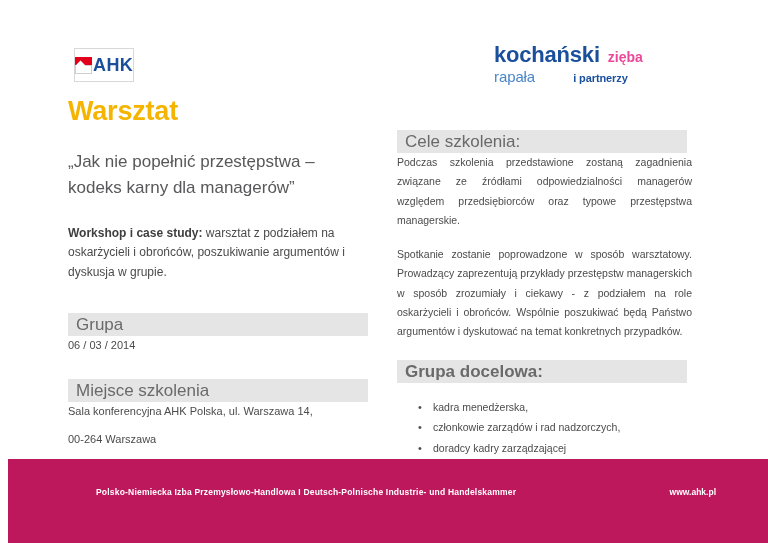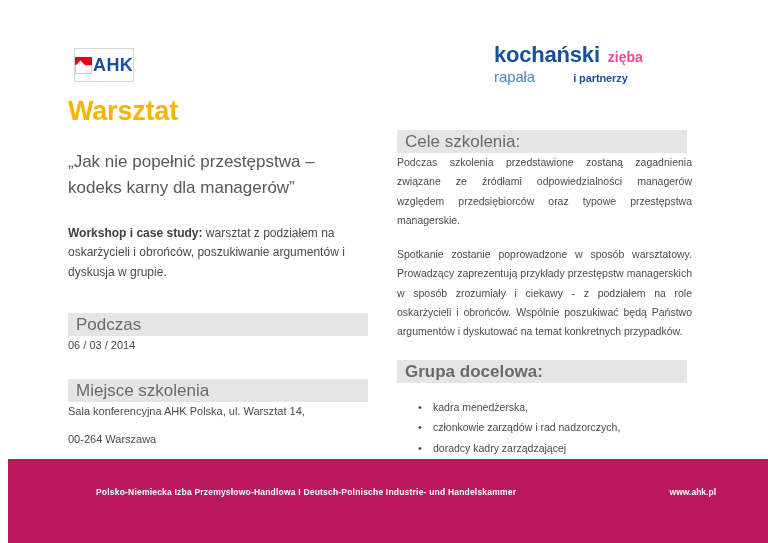--- a/index.html
+++ b/index.html
@@ -243,25 +243,25 @@
   </div>
 
   <div class="col-left">
     <div class="warsztat">Warsztat</div>
     <div class="doc-title">„Jak nie popełnić przestępstwa – kodeks karny dla managerów”</div>
 
     <p class="workshop-p">
       <b>Workshop i case study:</b><span> warsztat z podziałem na oskarżycieli i obrońców, poszukiwanie argumentów i dyskusja w grupie.</span>
     </p>
 
-    <div class="bar bar-left">Podczas</div>
+    <div class="bar bar-left">Grupa</div>
     <p class="field-text">06 / 03 / 2014</p>
 
     <div class="bar bar-left">Miejsce szkolenia</div>
-    <p class="field-text tight">Sala konferencyjna AHK Polska, ul. Warsztat 14,</p>
+    <p class="field-text tight">Sala konferencyjna AHK Polska, ul. Warszawa 14,</p>
     <p class="field-text">00-264 Warszawa</p>
   </div>
 
   <div class="col-right">
     <div class="bar bar-right">Cele szkolenia:</div>
     <p class="body-p">Podczas szkolenia przedstawione zostaną zagadnienia związane ze źródłami odpowiedzialności managerów względem przedsiębiorców oraz typowe przestępstwa managerskie.</p>
     <p class="body-p">Spotkanie zostanie poprowadzone w sposób warsztatowy. Prowadzący zaprezentują przykłady przestępstw managerskich w sposób zrozumiały i ciekawy - z podziałem na role oskarżycieli i obrońców. Wspólnie poszukiwać będą Państwo argumentów i dyskutować na temat konkretnych przypadków.</p>
 
     <div class="bar bar-right" style="margin-top:18px;font-weight:bold;">Grupa docelowa:</div>
     <ul class="target-list">

